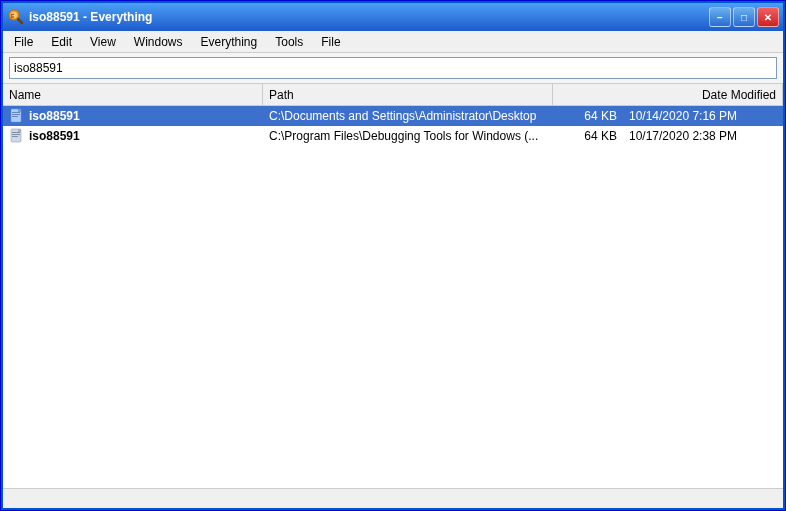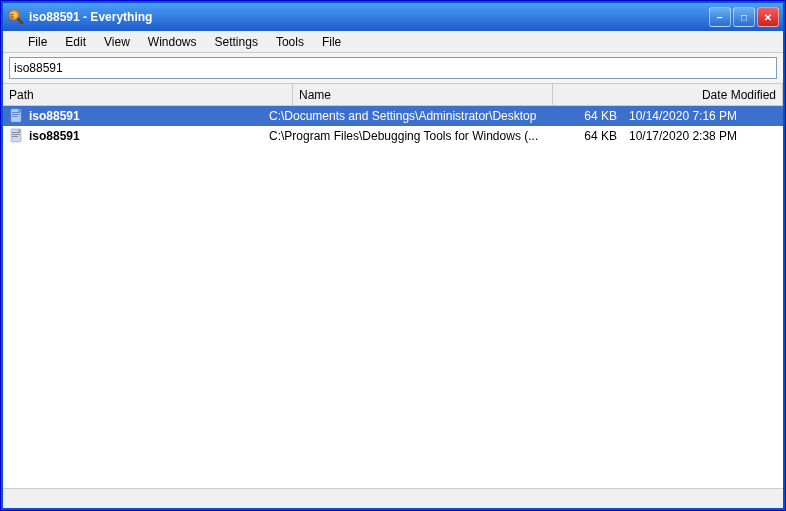--- a/index.html
+++ b/index.html
@@ -80,21 +80,21 @@
       background: linear-gradient(to bottom, #f06060, #cc2222);
     }
 
     
     .menu-bar {
       background: #f0f0f0;
       border-bottom: 1px solid #ccc;
       height: 22px;
       display: flex;
       align-items: center;
-      padding: 0 16px;
+      padding: 0 2px;
       flex-shrink: 0;
     }
 
     .menu-item {
       padding: 2px 8px;
       cursor: pointer;
       font-size: 12px;
       color: #000;
       border: 1px solid transparent;
     }
@@ -243,37 +243,37 @@
       <div class="title-btn">□</div>
       <div class="title-btn close-btn">✕</div>
     </div>
   </div>
 
   <div class="menu-bar">
     <div class="menu-item">File</div>
     <div class="menu-item">Edit</div>
     <div class="menu-item">View</div>
     <div class="menu-item">Windows</div>
-    <div class="menu-item">Settings</div>
+    <div class="menu-item">Everything</div>
     <div class="menu-item">Tools</div>
     <div class="menu-item">File</div>
   </div>
 
   <div class="search-bar">
     <input class="search-input" type="text" value="iso88591" style="">
   </div>
 
   <div class="results-area">
 
     <div class="column-headers">
+      <div class="col-header col-name">
+        <span>Name</span>
+      </div>
       <div class="col-header col-path">
         <span>Path</span>
-      </div>
-      <div class="col-header col-name">
-        <span>Name</span>
       </div>
       <div class="col-header col-size">
         <span>Size</span>
       </div>
       <div class="col-header col-date">
         <span>Date Modified</span>
       </div>
     </div>
 
     <div class="file-list" id="file-list">

